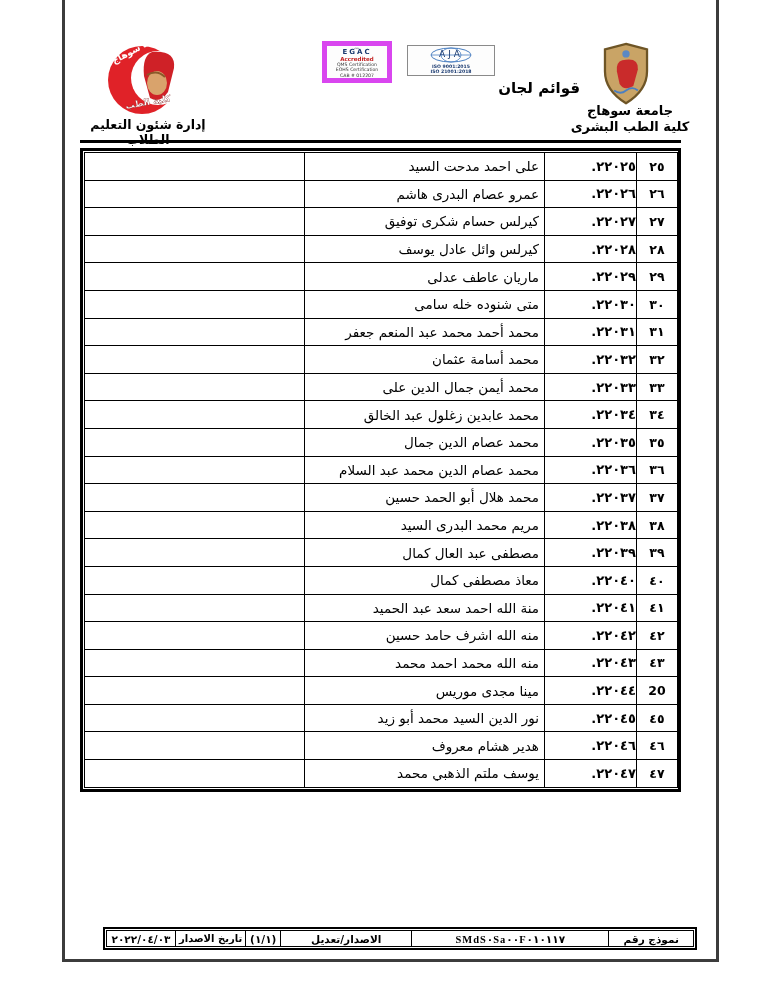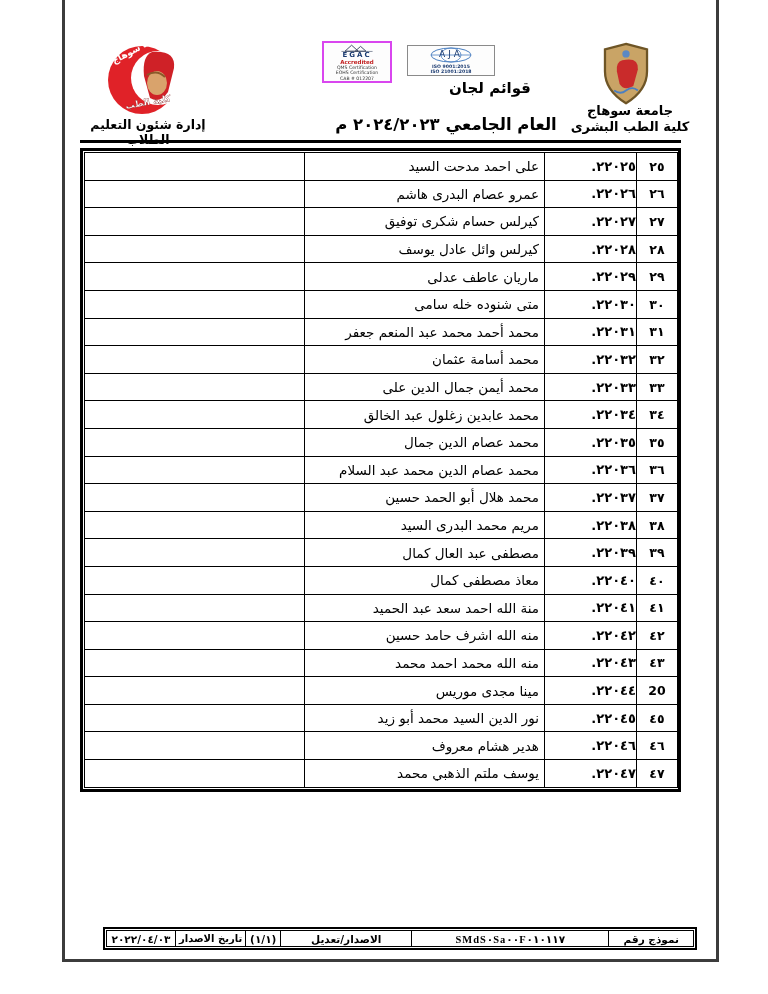--- a/index.html
+++ b/index.html
@@ -11,36 +11,36 @@
   .frame{position:absolute;background:#3c3c3c;}
   .frame-left{left:62px;top:0;width:3px;height:962px;}
   .frame-right{left:716px;top:0;width:3px;height:962px;}
   .frame-bottom{left:62px;top:959px;width:657px;height:3px;}
 
   
   .crescent-logo{position:absolute;left:102px;top:42px;width:100px;height:76px;}
   .dept{position:absolute;left:72px;top:117px;width:152px;text-align:center;
         font-size:12.5px;font-weight:bold;direction:rtl;}
 
-  .egac{position:absolute;left:322px;top:41px;width:70px;height:42px;border:2px solid #d946ef;
+  .egac{position:absolute;left:322px;top:41px;width:70px;height:42px;border:5px solid #d946ef;
         display:flex;flex-direction:column;align-items:center;justify-content:flex-start;
         background:#fdfdfd;padding-top:1px;box-sizing:border-box;}
   .egac-name{font-size:7px;font-weight:bold;color:#1a3a70;letter-spacing:2px;line-height:7px;}
   .egac-accredited{font-size:5.5px;font-weight:bold;color:#c22020;line-height:6px;}
   .egac-line{font-size:4.6px;color:#333;line-height:5.4px;white-space:nowrap;}
 
   .aja{position:absolute;left:407px;top:45px;width:88px;height:31px;border:1px solid #8a8a8a;
        background:#fdfdfd;box-sizing:border-box;}
   .aja-top{position:relative;height:18px;}
   .aja-globe{position:absolute;left:50%;top:1px;transform:translateX(-50%);}
   .aja-name{position:absolute;left:0;right:0;top:3px;text-align:center;
             font-size:9px;font-weight:normal;color:#1a3a70;letter-spacing:3px;}
   .aja-iso{font-size:4.6px;color:#1a3a70;text-align:center;line-height:5.4px;font-weight:bold;}
 
-  .title{position:absolute;direction:rtl;text-align:center;font-weight:bold;white-space:nowrap;}
+  .title{position:absolute;direction:rtl;text-align:right;font-weight:bold;white-space:nowrap;}
   .title1{left:400px;top:79px;width:180px;font-size:15px;}
   .title2{left:400px;top:97px;width:180px;font-size:15px;}
   .title3{left:333px;top:115px;width:226px;font-size:16.5px;}
 
   .shield-logo{position:absolute;left:597px;top:42px;width:58px;height:64px;}
   .univ{position:absolute;left:578px;top:103px;width:104px;text-align:center;
         font-size:13px;font-weight:bold;direction:rtl;}
   .fac{position:absolute;left:568px;top:119px;width:124px;text-align:center;
        font-size:13px;font-weight:bold;direction:rtl;}
 
@@ -110,21 +110,20 @@
         <ellipse cx="22" cy="8" rx="10" ry="7" fill="none" stroke="#4a7fc1" stroke-width="0.8"></ellipse>
         <line x1="2" y1="8" x2="42" y2="8" stroke="#4a7fc1" stroke-width="0.8"></line>
       </svg>
       <div class="aja-name">AJA</div>
     </div>
     <div class="aja-iso">ISO 9001:2015</div>
     <div class="aja-iso">ISO 21001:2018</div>
   </div>
 
   <div class="title title1">قوائم لجان</div>
-  <div class="title title3">العام الجامعي ٢٠٢٤/٢٠٢٣ م</div>
 
   <div class="shield-logo">
     <svg width="58" height="64" viewBox="0 0 60 70">
       <path d="M30,2 L53,8 L53,32 Q53,53 30,67 Q7,53 7,32 L7,8 Z" fill="#c9a466" stroke="#6e5526" stroke-width="2.5"></path>
       <circle cx="30" cy="13" r="4" fill="#5b88c4"></circle>
       <path d="M26,20 Q44,16 43,30 L38,48 Q28,54 23,46 L20,32 Q19,22 26,20 Z" fill="#c92b2b"></path>
       <path d="M17,53 q7,5 13,0 q7,-5 13,0" stroke="#4a7fc1" fill="none" stroke-width="2"></path>
     </svg>
   </div>
   <div class="univ">جامعة سوهاج</div>

